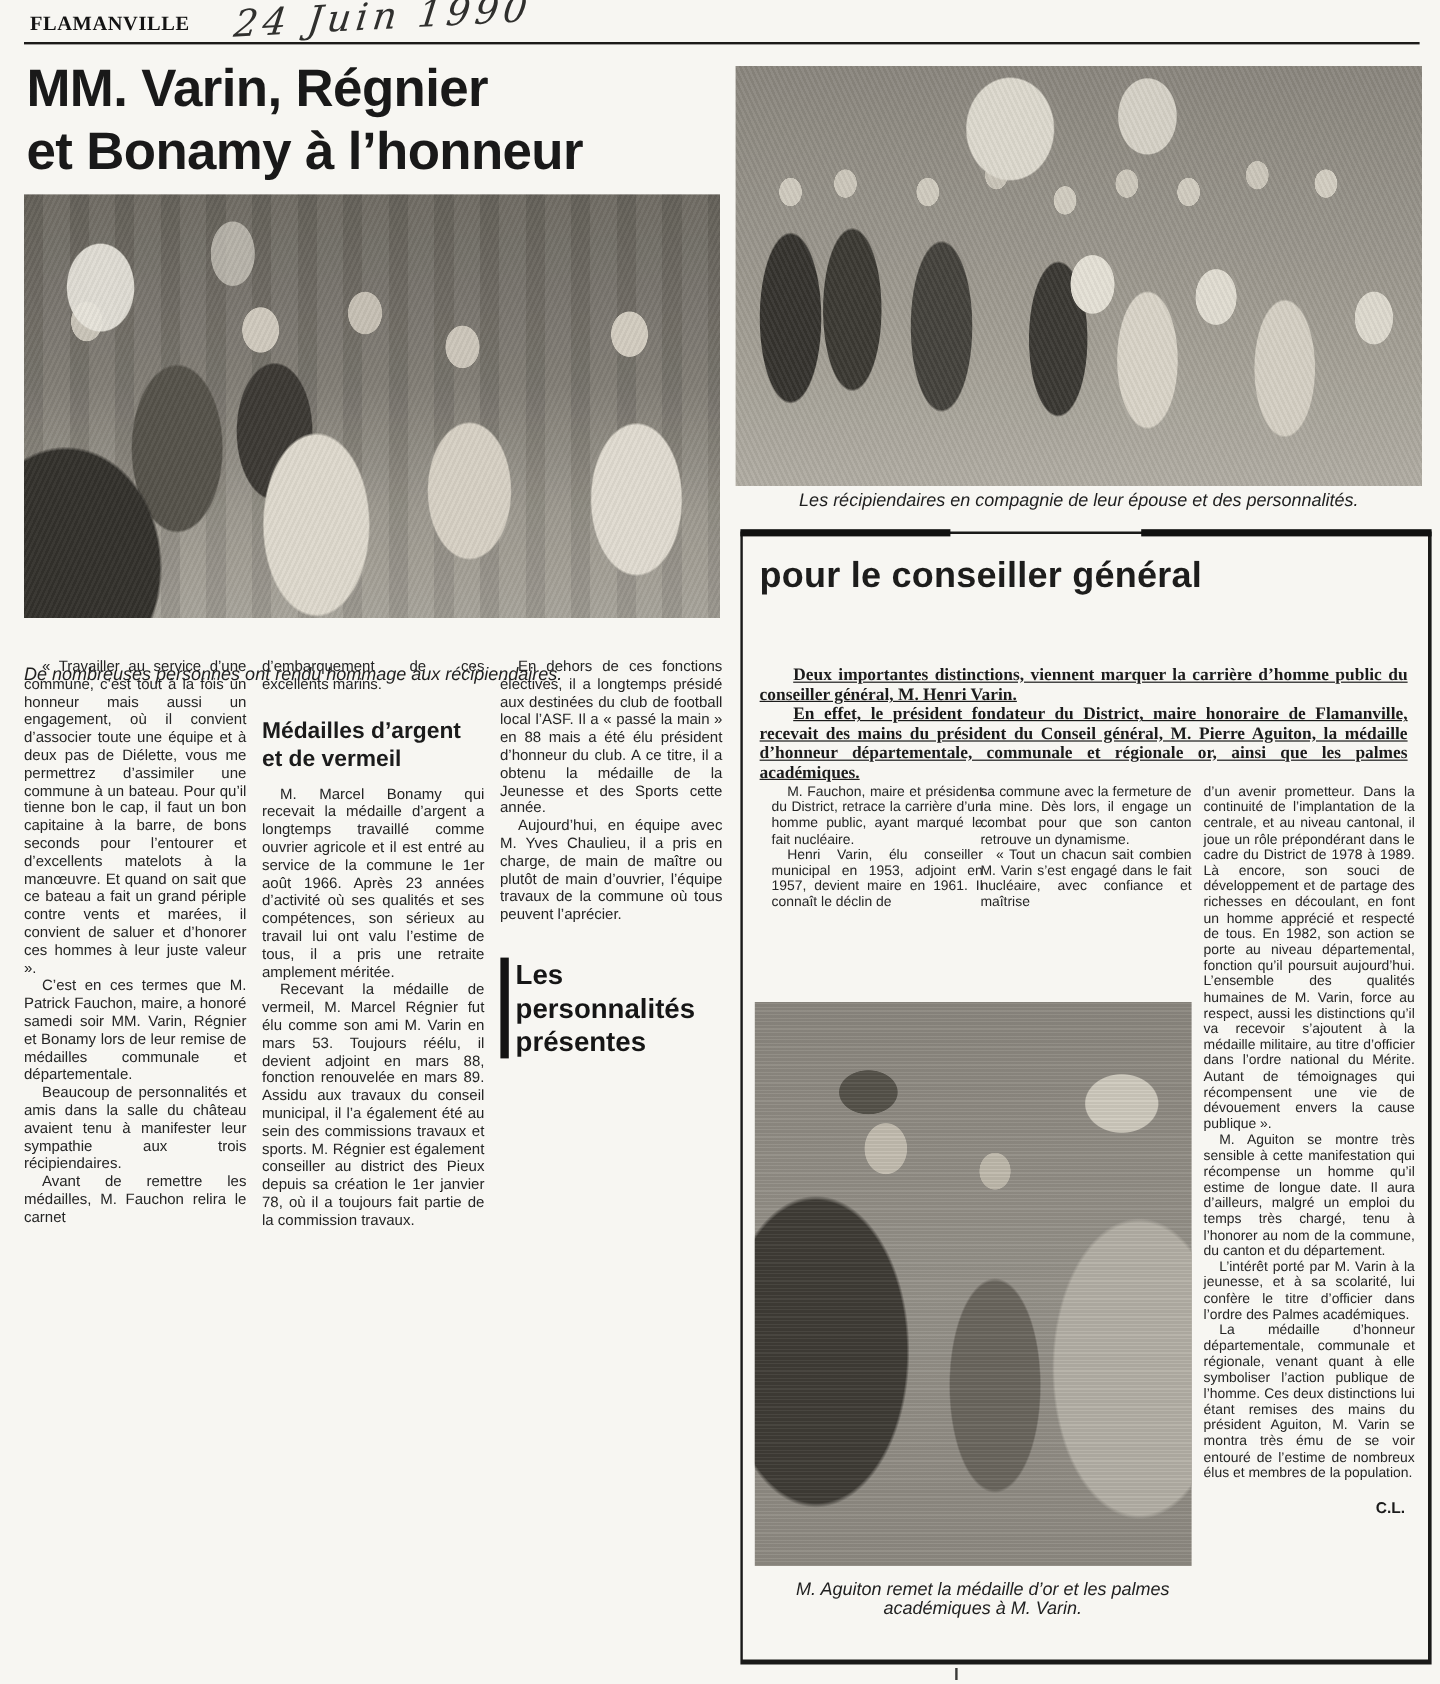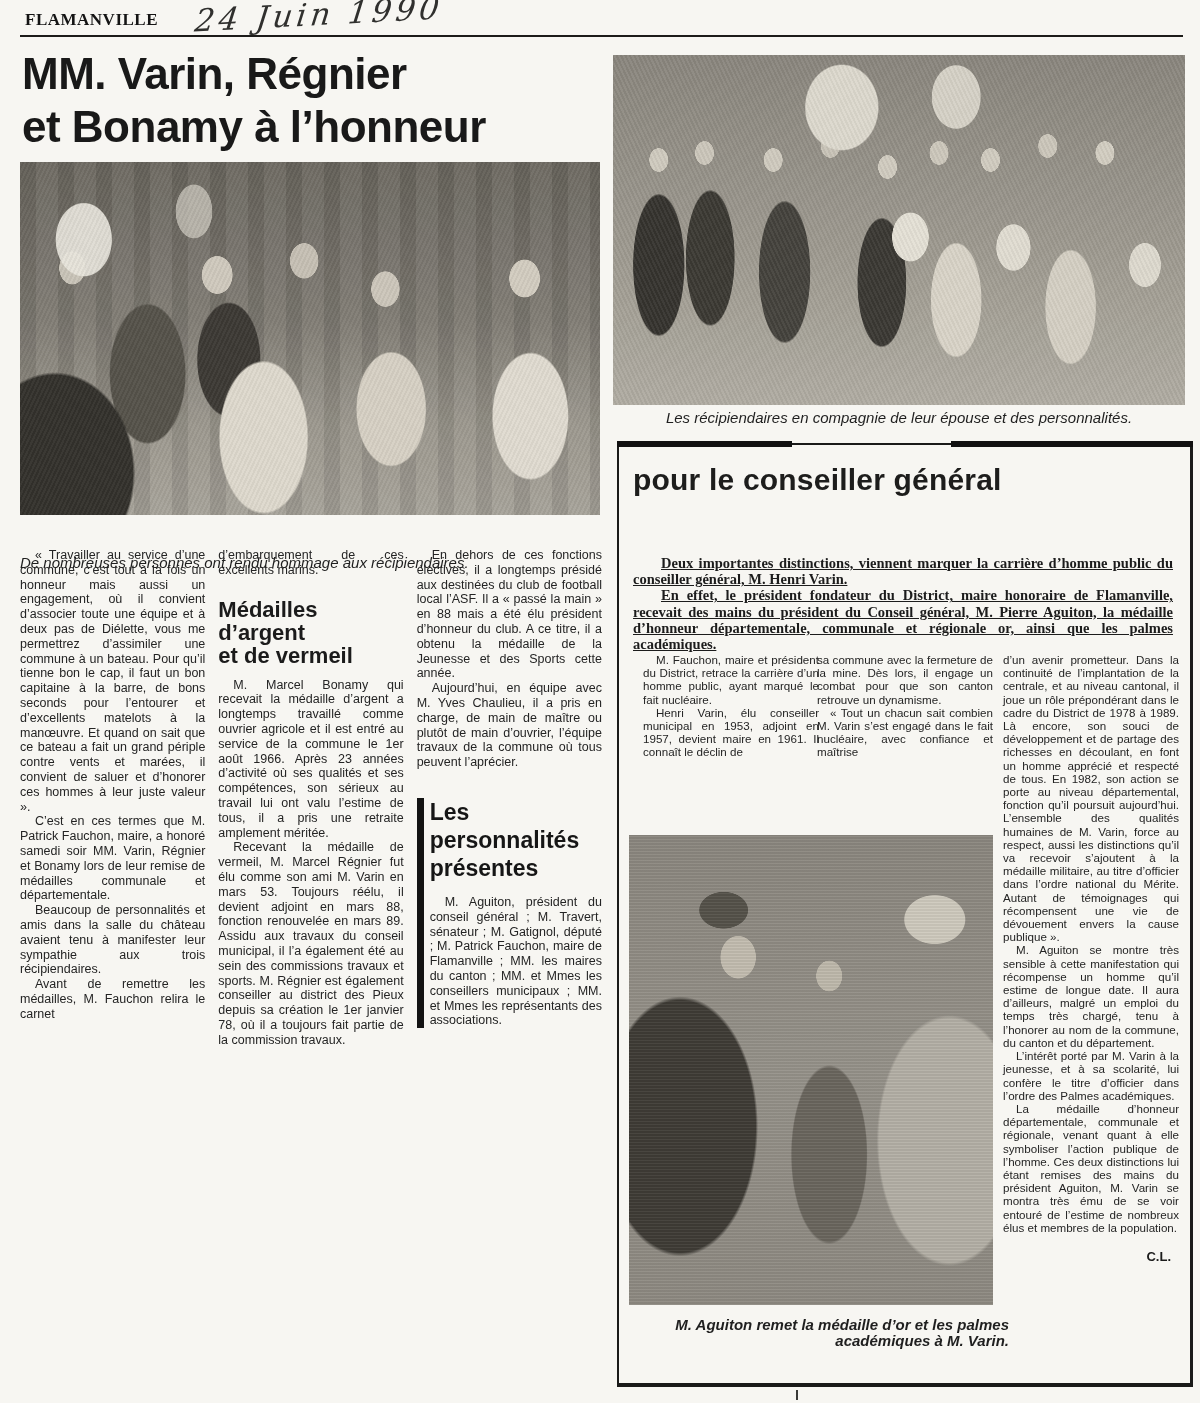--- a/index.html
+++ b/index.html
@@ -40,21 +40,21 @@
       repeating-linear-gradient(90deg, rgba(0,0,0,.07) 0 16px, rgba(255,255,255,.03) 16px 38px),
       linear-gradient(180deg,#6b675f 0%,#7e7a72 45%,#9a968c 75%,#a5a198 100%);}
   .caption{font-style:italic;font-size:15px;line-height:16px;color:#1f1f1f;}
   .caption-left{left:20px;top:537px;width:580px;text-align:left;margin-top:18px;}
   .leftcols{left:20px;top:548px;width:582px;display:flex;gap:13px;
     font-size:12.5px;line-height:14.8px;text-align:justify;color:#242424;}
   .leftcols .col{flex:1 1 0;min-width:0;}
   .para{margin:0;text-indent:15px;}
   .cont{text-indent:0 !important;}
   .cont-first p:first-child{text-indent:0;}
-  .subhead{font-size:22px;line-height:23px;font-weight:bold;color:#1b1b1b;
+  .subhead{font-size:19px;line-height:23px;font-weight:bold;color:#1b1b1b;
     margin:20px 0 11px 0;text-align:left;}
   .subhead span{display:block;}
   .pers-box{margin-top:28px;border-left:7px solid #131313;padding-left:6px;}
   .pers-head{font-size:23px;line-height:28px;font-weight:bold;color:#161616;
     margin:2px 0 13px 0;text-align:left;}
   .pers-head span{display:block;}
   
   .photo-right{left:613px;top:55px;width:572px;height:350px;
     background:
       repeating-linear-gradient(65deg, rgba(255,255,255,.05) 0 2px, rgba(0,0,0,.04) 2px 4px),
@@ -101,21 +101,21 @@
     background:
       repeating-linear-gradient(0deg, rgba(255,255,255,.05) 0 1px, rgba(0,0,0,.05) 1px 3px),
       radial-gradient(30px 36px at 30% 26%, #c3bdb0 0 58%, transparent 60%),
       radial-gradient(22px 26px at 55% 30%, #bfb9ac 0 58%, transparent 60%),
       radial-gradient(40px 30px at 26% 16%, #55524a 0 60%, transparent 62%),
       radial-gradient(120px 200px at 14% 62%, #3f3c36 0 63%, transparent 65%),
       radial-gradient(60px 140px at 55% 68%, #6a665e 0 62%, transparent 64%),
       radial-gradient(50px 40px at 84% 18%, #cfcabe 0 60%, transparent 62%),
       radial-gradient(110px 190px at 88% 65%, #b4b0a6 0 64%, transparent 66%),
       linear-gradient(180deg,#8b877f 0%,#96928a 50%,#8e8a82 100%);}
-  .caption-bottom{left:10px;top:872px;width:380px;text-align:right;font-weight:bold;}
+  .caption-bottom{left:10px;top:872px;width:380px;text-align:center;}
   .tick{left:796px;top:1390px;width:2px;height:10px;background:#3a3a38;}
 </style>
 </head>
 <body>
 
 <div class="abs masthead">FLAMANVILLE</div>
 <div class="abs hand-date">24 Juin 1990</div>
 <div class="abs top-rule"></div>
 
 <div class="abs headline">
@@ -147,21 +147,20 @@
   <div class="col">
     <div>
         <p class="para ">En dehors de ces fonctions électives, il a longtemps présidé aux destinées du club de football local l’ASF. Il a « passé la main » en 88 mais a été élu président d’honneur du club. A ce titre, il a obtenu la médaille de la Jeunesse et des Sports cette année.</p>
         <p class="para ">Aujourd’hui, en équipe avec M. Yves Chaulieu, il a pris en charge, de main de maître ou plutôt de main d’ouvrier, l’équipe travaux de la commune où tous peuvent l’aprécier.</p>
       </div>
     <div class="pers-box">
       <div class="pers-head">
         <span>Les personnalités</span>
         <span>présentes</span>
       </div>
-      <p class="para">M. Aguiton, président du conseil général ; M. Travert, sénateur ; M. Gatignol, député ; M. Patrick Fauchon, maire de Flamanville ; MM. les maires du canton ; MM. et Mmes les conseillers municipaux ; MM. et Mmes les représentants des associations.</p>
     </div>
   </div>
 </div>
 
 <div class="abs photo photo-right"></div>
 <div class="abs caption caption-right">Les récipiendaires en compagnie de leur épouse et des personnalités.</div>
 
 <div class="abs right-box">
   <div class="abs rb-headline">
     <span>pour le conseiller général</span>

